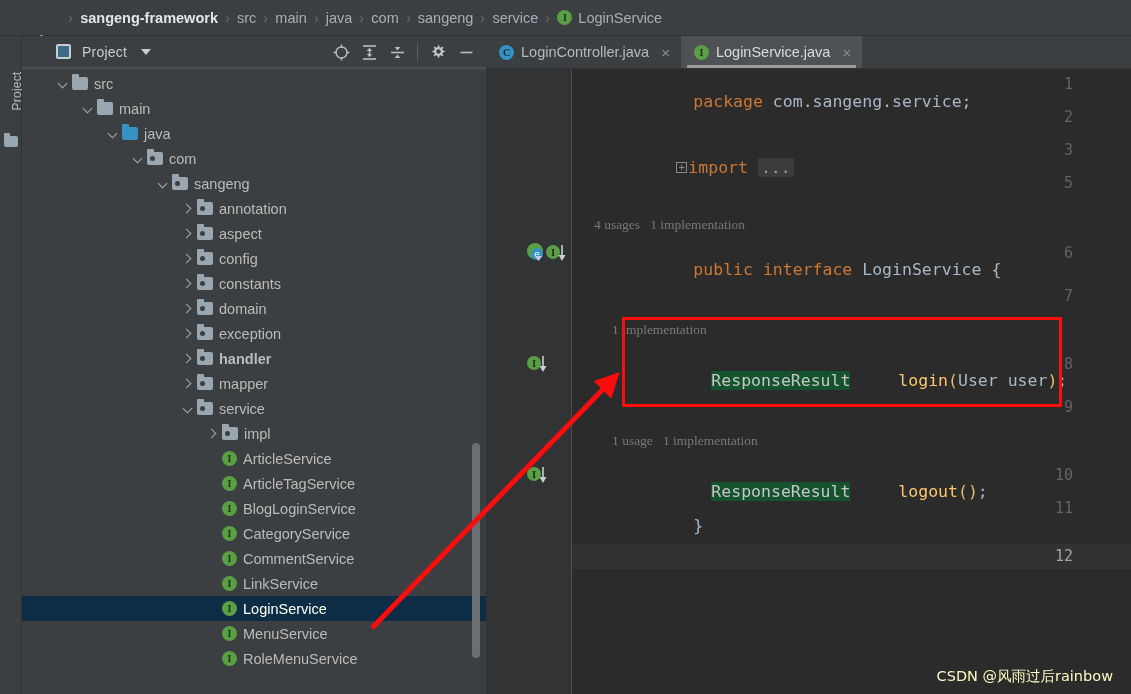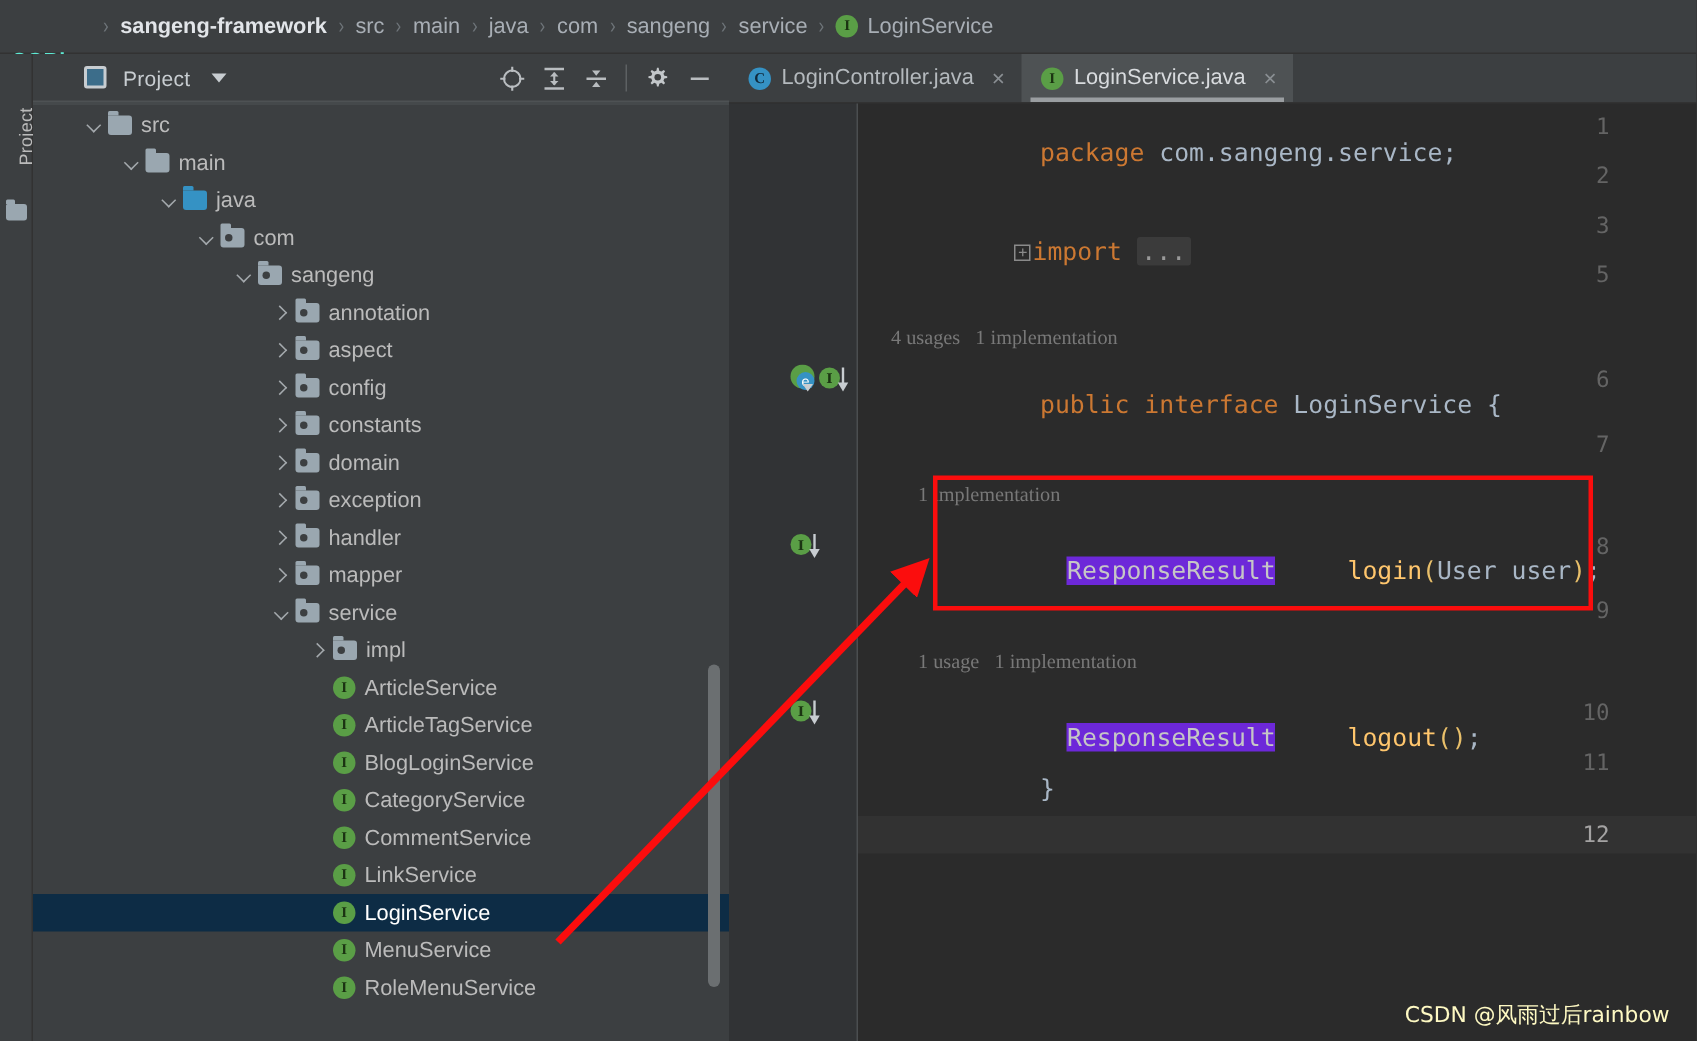--- a/index.html
+++ b/index.html
@@ -178,21 +178,21 @@
     position: absolute; left: 86px; top: 0; right: 0; height: 100%;
     font-family: "DejaVu Sans Mono", monospace; font-size: 16.5px;
   }
   .cl { position: absolute; left: 22px; white-space: pre; }
   .kw { color: #cc7832; }
   .id { color: #a9b7c6; }
   .pl { color: #a9b7c6; }
   .br { color: #a9b7c6; }
   .par { color: #e8bf6a; }
   .mth { color: #ffc66d; margin-left: 38px; }
-  .hl { background: #6d28d9; color: #c6c6c6; }
+  .hl { background: #14532d; color: #c6c6c6; }
   .hint { color: #787878; font-size: 13.5px; font-family: Liberation Serif, serif; }
   .caretline {
     position: absolute; left: 86px; right: 0; height: 25px;
     background: #323232;
   }
   .fold-box {
     display: inline-block; width: 11px; height: 11px; margin-right: 1px;
     border: 1px solid #8a8a8a; color: #8a8a8a; font-size: 10px; line-height: 9px;
     text-align: center; font-family: "DejaVu Sans Mono", monospace;
     position: relative; top: -2px;
@@ -345,21 +345,21 @@
         <div class="row" style="padding-left: 159px;">
           <span class="arrow closed"></span>
           <span class="fld pkg"></span>
           <span class="row-label">domain</span>
         </div>
         <div class="row" style="padding-left: 159px;">
           <span class="arrow closed"></span>
           <span class="fld pkg"></span>
           <span class="row-label">exception</span>
         </div>
-        <div class="row" style="padding-left: 159px;">
+        <div class="row" style="padding-left: 159px; font-weight: bold;">
           <span class="arrow closed"></span>
           <span class="fld pkg"></span>
           <span class="row-label">handler</span>
         </div>
         <div class="row" style="padding-left: 159px;">
           <span class="arrow closed"></span>
           <span class="fld pkg"></span>
           <span class="row-label">mapper</span>
         </div>
         <div class="row" style="padding-left: 159px;">

